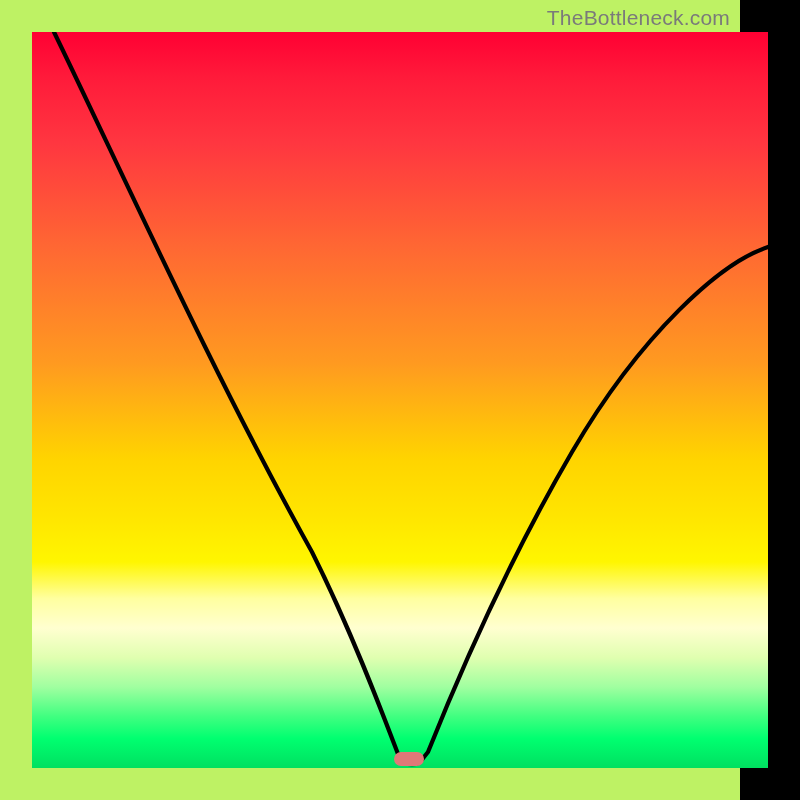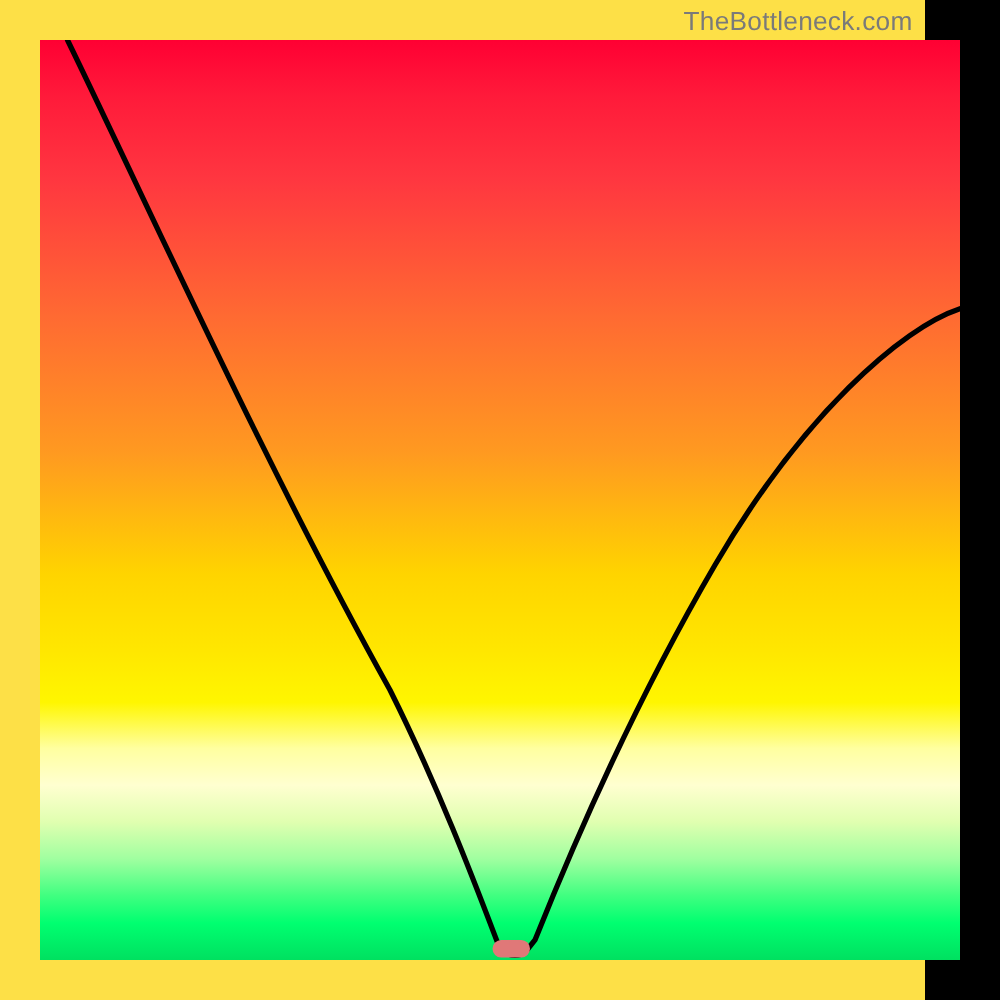--- a/index.html
+++ b/index.html
@@ -8,21 +8,21 @@
     width: 800px;
     height: 800px;
     overflow: hidden;
     background: #000;
     font-family: Arial, Helvetica, sans-serif;
   }
   .frame {
     position: relative;
     width: 740px;
     height: 800px;
-    background: #fde047;
+    background: #bef264;
   }
   .plot {
     position: absolute;
     left: 32px;
     top: 32px;
     width: 736px;
     height: 736px;
     
     background: linear-gradient(
       to bottom,

